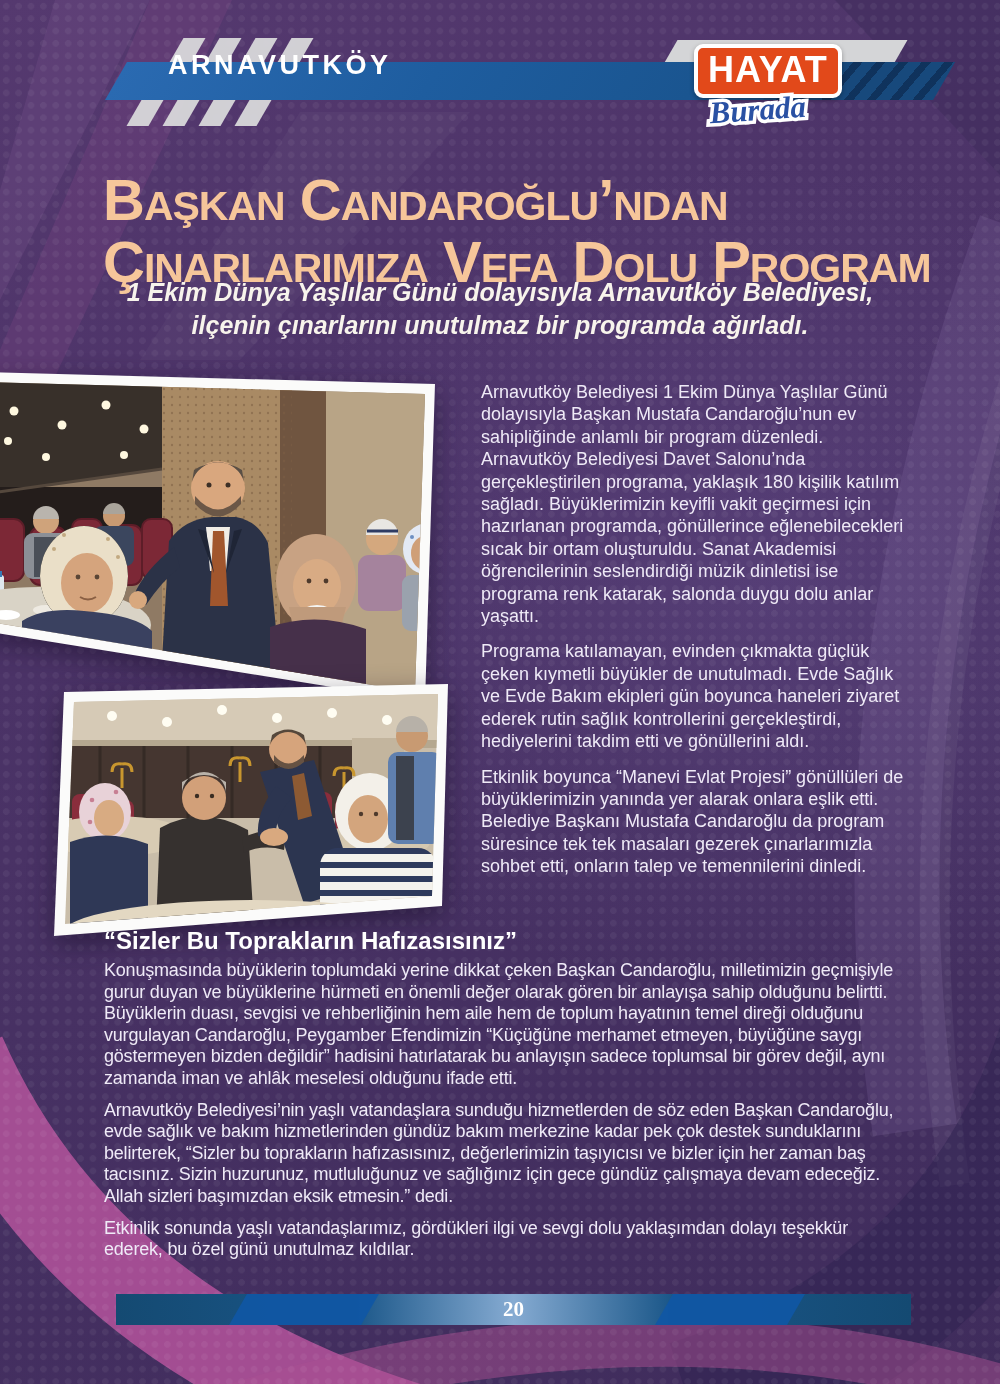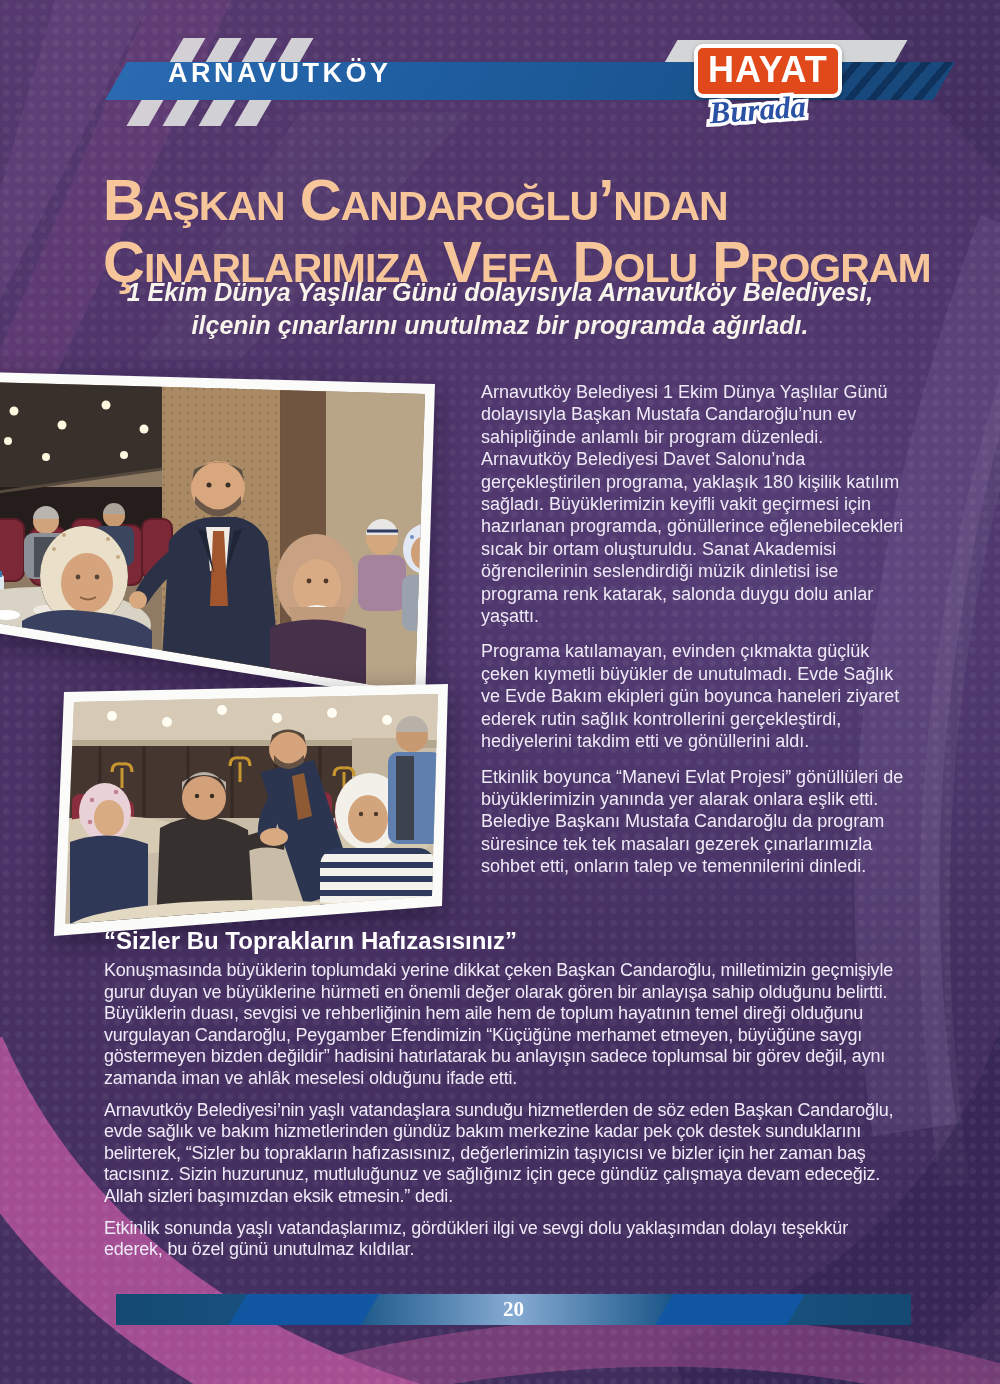--- a/index.html
+++ b/index.html
@@ -26,21 +26,21 @@
     overflow:hidden;
   }
   .band-navy{
     position:absolute;right:0;top:0;width:170px;height:100%;
     background:
       repeating-linear-gradient(105deg,rgba(9,32,66,.55) 0 9px,rgba(9,32,66,0) 9px 22px),
       #17497c;
   }
   .gray-flag{position:absolute;left:668px;top:40px;width:230px;height:33px;background:#d4d5d7;transform:skewX(-30deg);}
   .region-label{
-    position:absolute;left:168px;top:54px;height:38px;line-height:39px;
+    position:absolute;left:168px;top:46px;height:38px;line-height:39px;
     color:#fff;font-size:27px;font-weight:700;letter-spacing:3.5px;
   }
   .logo{position:absolute;left:694px;top:44px;width:128px;text-align:center;}
   .logo-top{
     display:inline-block;background:#e2491a;border:4px solid #fff;border-radius:9px;
     padding:1px 10px 3px;color:#fff;font-size:36px;font-weight:700;letter-spacing:1px;
     box-shadow:0 2px 5px rgba(0,0,0,.3);
   }
   .logo-script{display:block;margin-top:-14px;}
   

